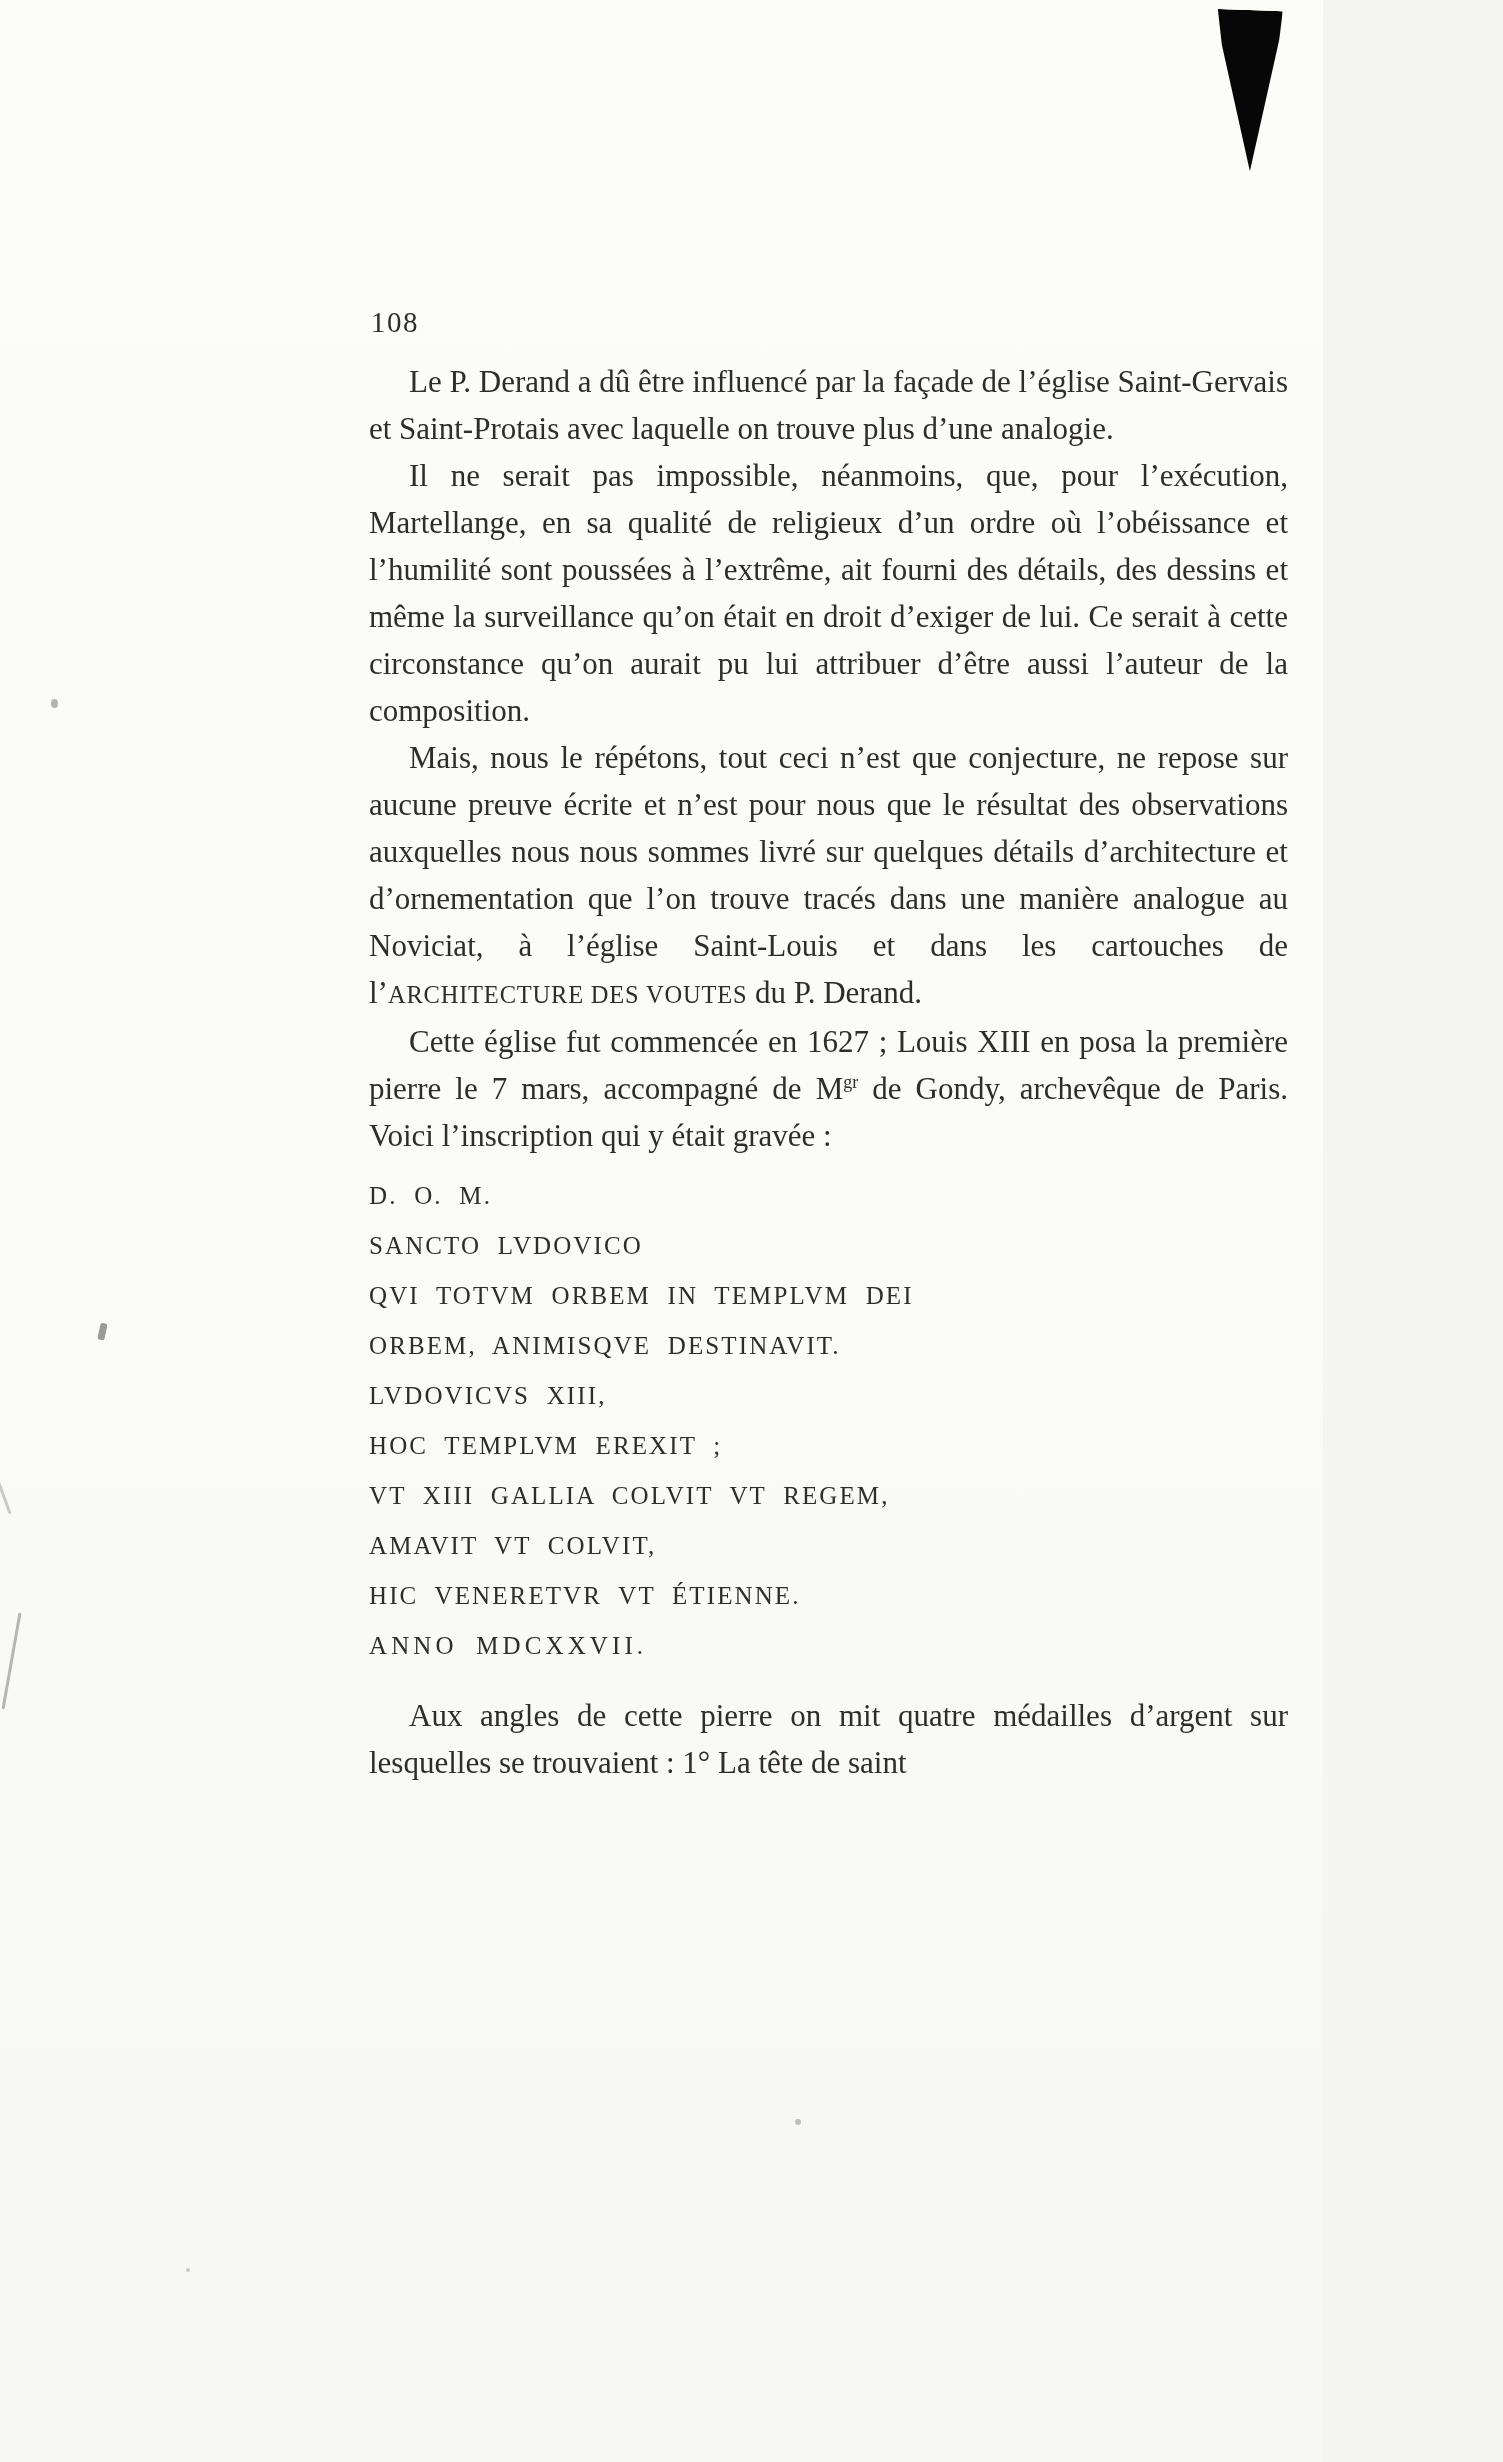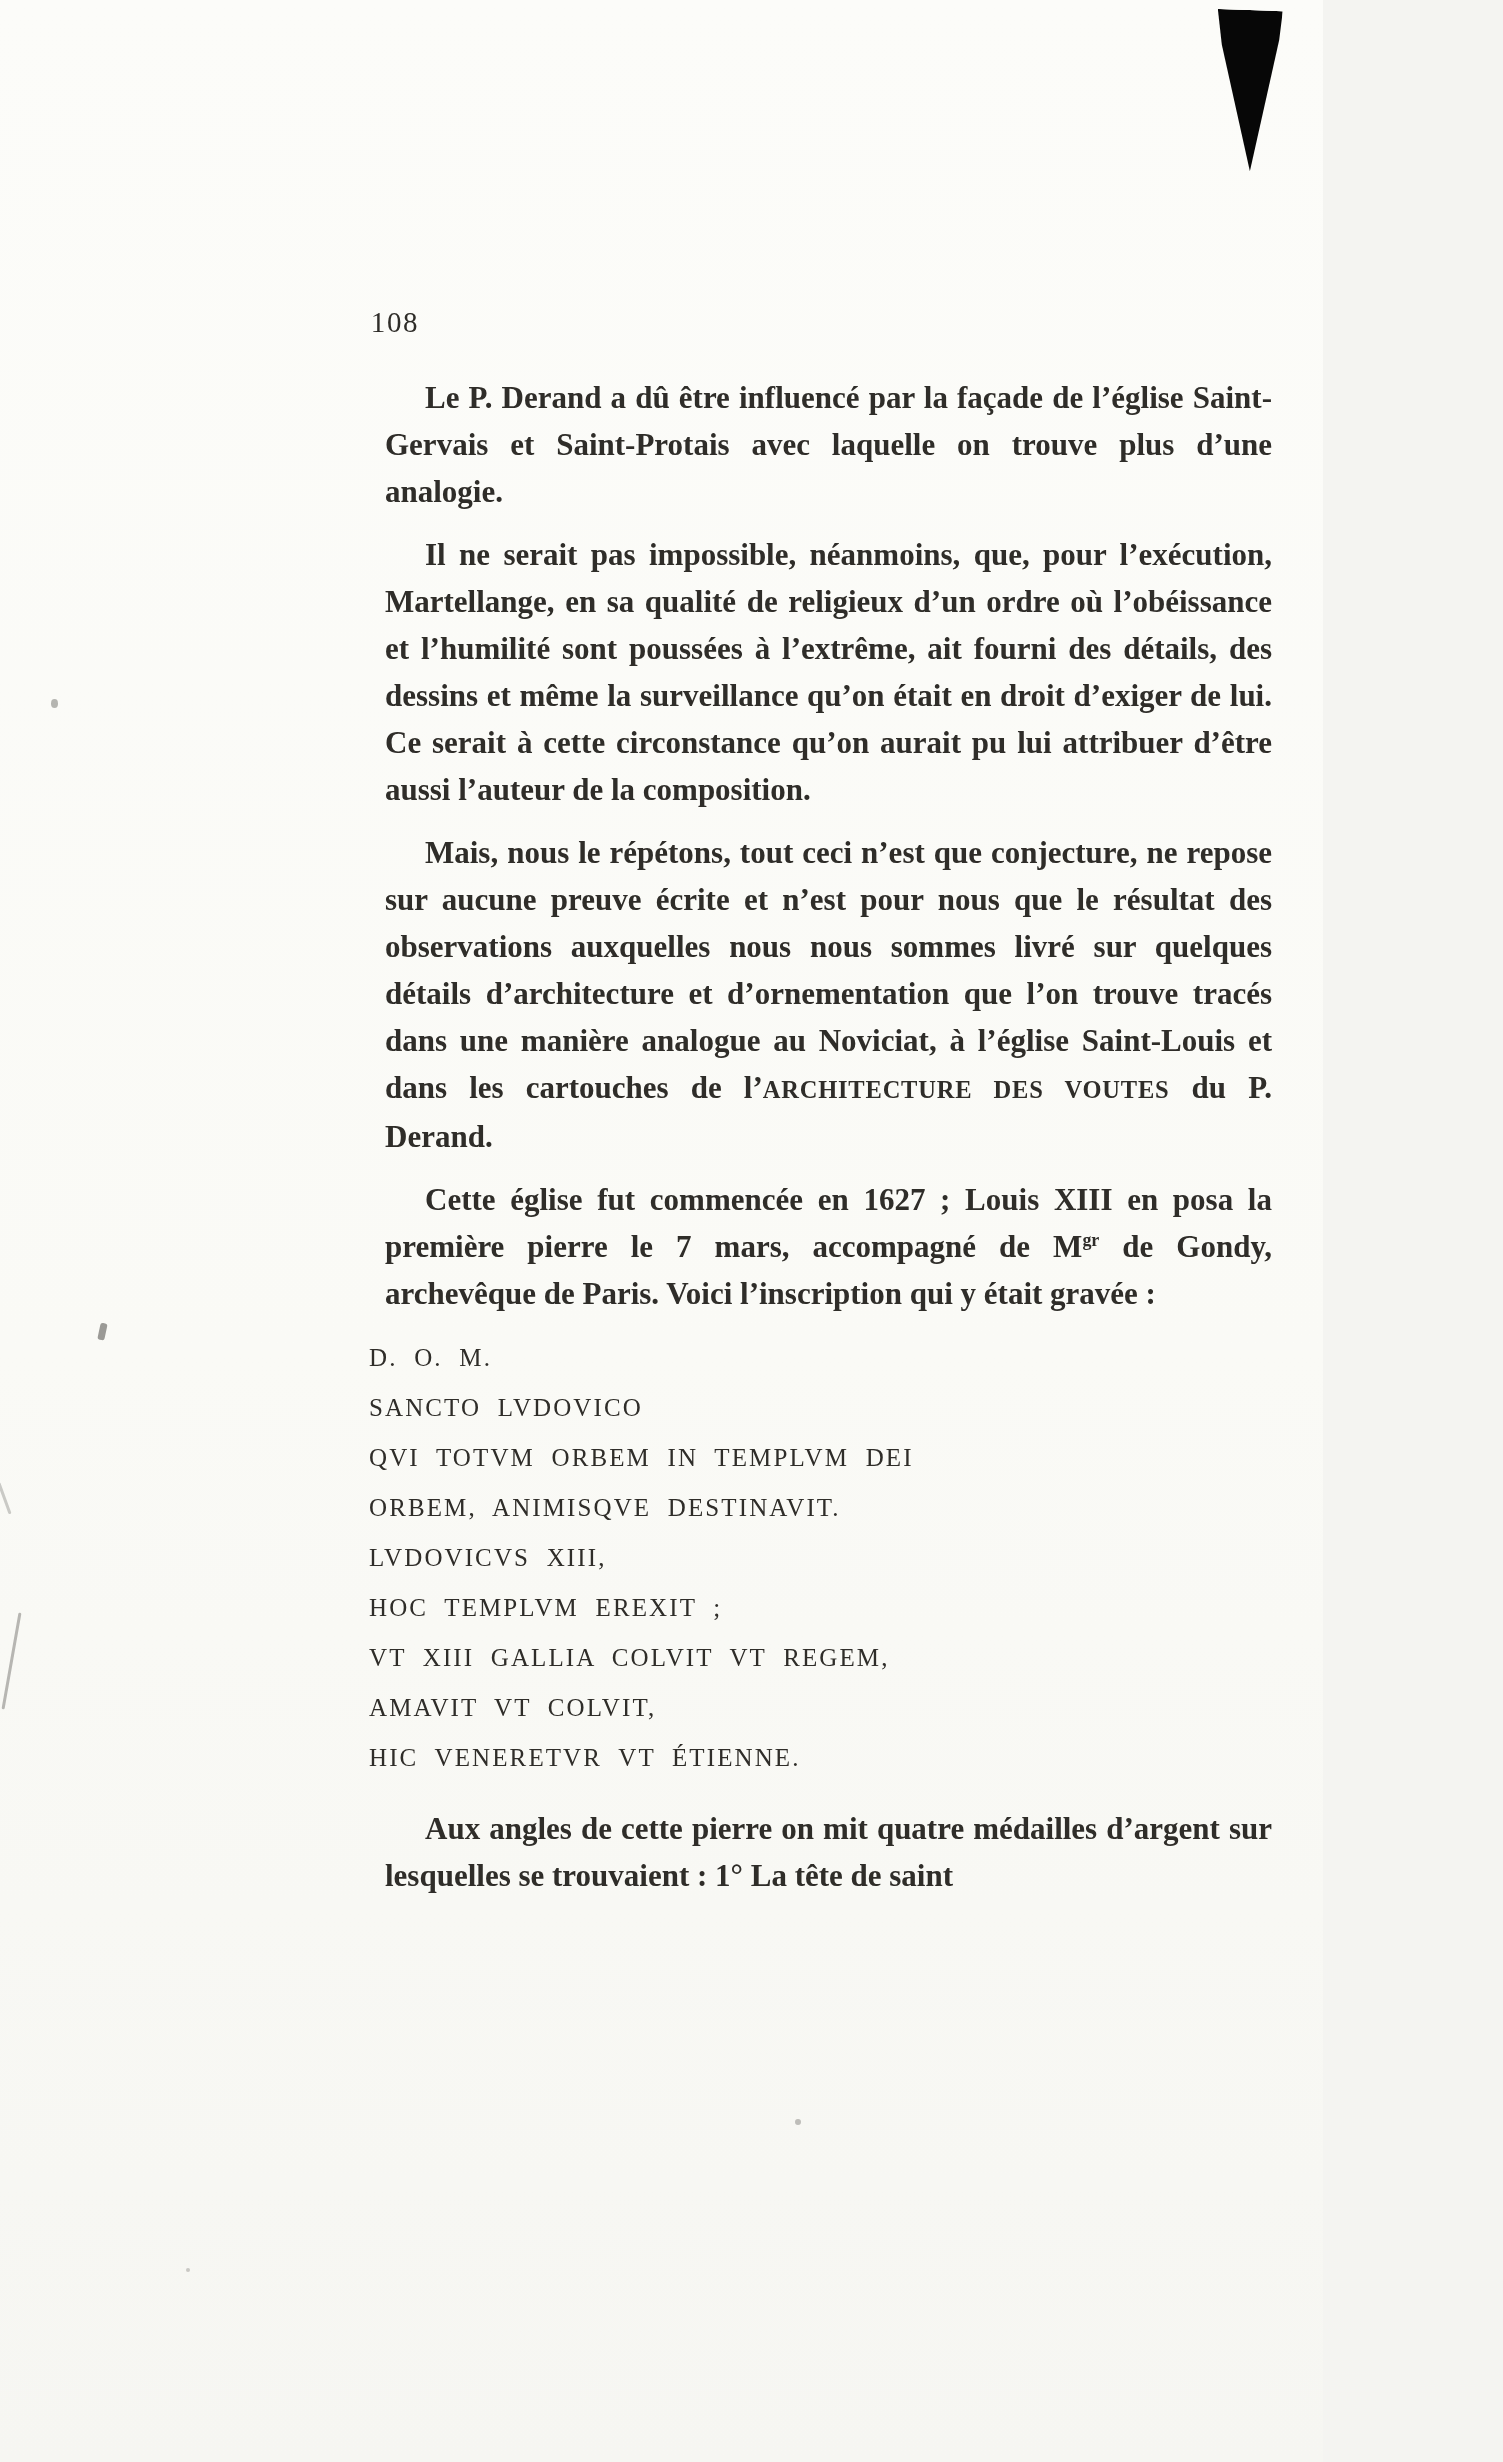--- a/index.html
+++ b/index.html
@@ -68,23 +68,22 @@
     top: 358px;
     left: 369px;
     width: 919px;
     font-size: 31px;
     line-height: 47px;
     text-align: justify;
     hyphens: auto;
     -webkit-hyphens: auto;
   }
   .text-block p {
-    margin: 16px;
+    margin: 0;
     text-indent: 40px;
-    font-weight: bold;
   }
   .smallcaps {
     font-size: 0.79em;
     letter-spacing: 0.8px;
   }
   sup.msgr {
     font-size: 0.58em;
     vertical-align: super;
     line-height: 0;
   }
@@ -145,20 +144,21 @@
     <div class="inscription">
       <div class="insc-line">D. O. M.</div>
       <div class="insc-line">SANCTO LVDOVICO</div>
       <div class="insc-line">QVI TOTVM ORBEM IN TEMPLVM DEI</div>
       <div class="insc-line">ORBEM, ANIMISQVE DESTINAVIT.</div>
       <div class="insc-line">LVDOVICVS XIII,</div>
       <div class="insc-line">HOC TEMPLVM EREXIT ;</div>
       <div class="insc-line">VT XIII GALLIA COLVIT VT REGEM,</div>
       <div class="insc-line">AMAVIT VT COLVIT,</div>
       <div class="insc-line">HIC VENERETVR VT ÉTIENNE.</div>
+      <div class="insc-line insc-last">ANNO MDCXXVII.</div>
     </div>
 
     <p>
       <span>Aux angles de cette pierre on mit quatre médailles d’argent sur lesquelles se trouvaient : 1° La tête de saint</span>
     </p>
 
   </div>
 
 </div>
 

